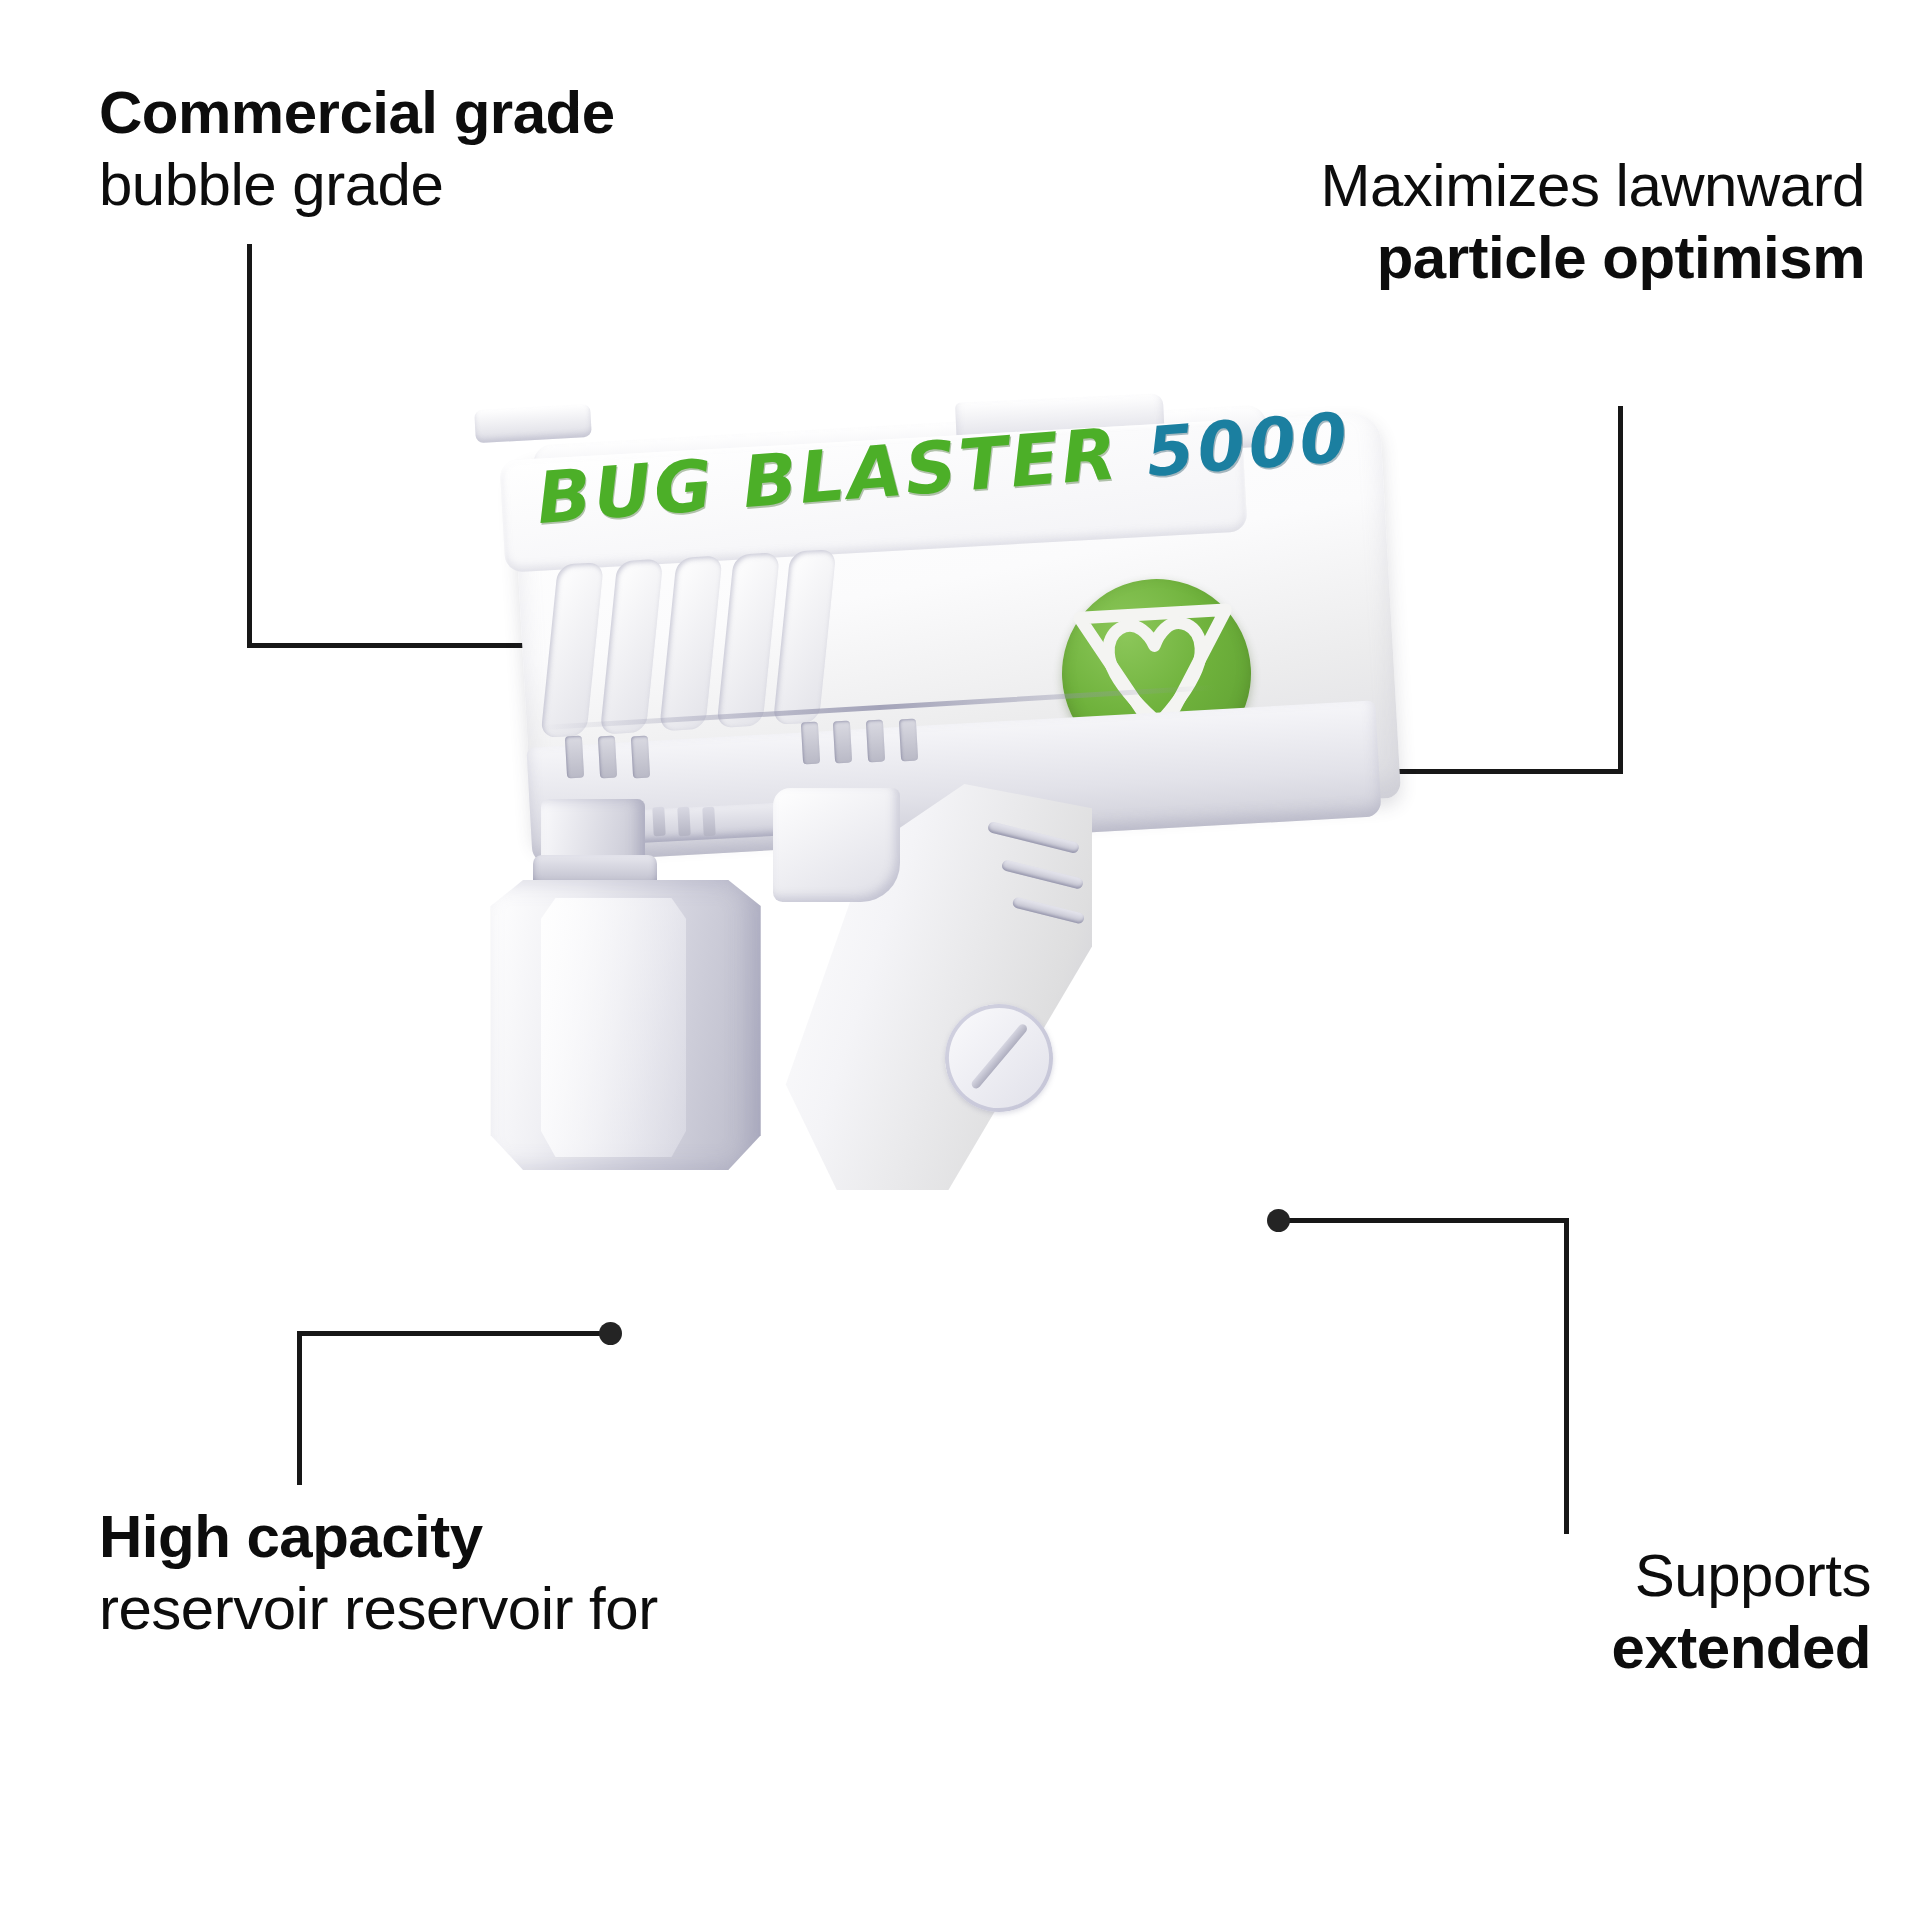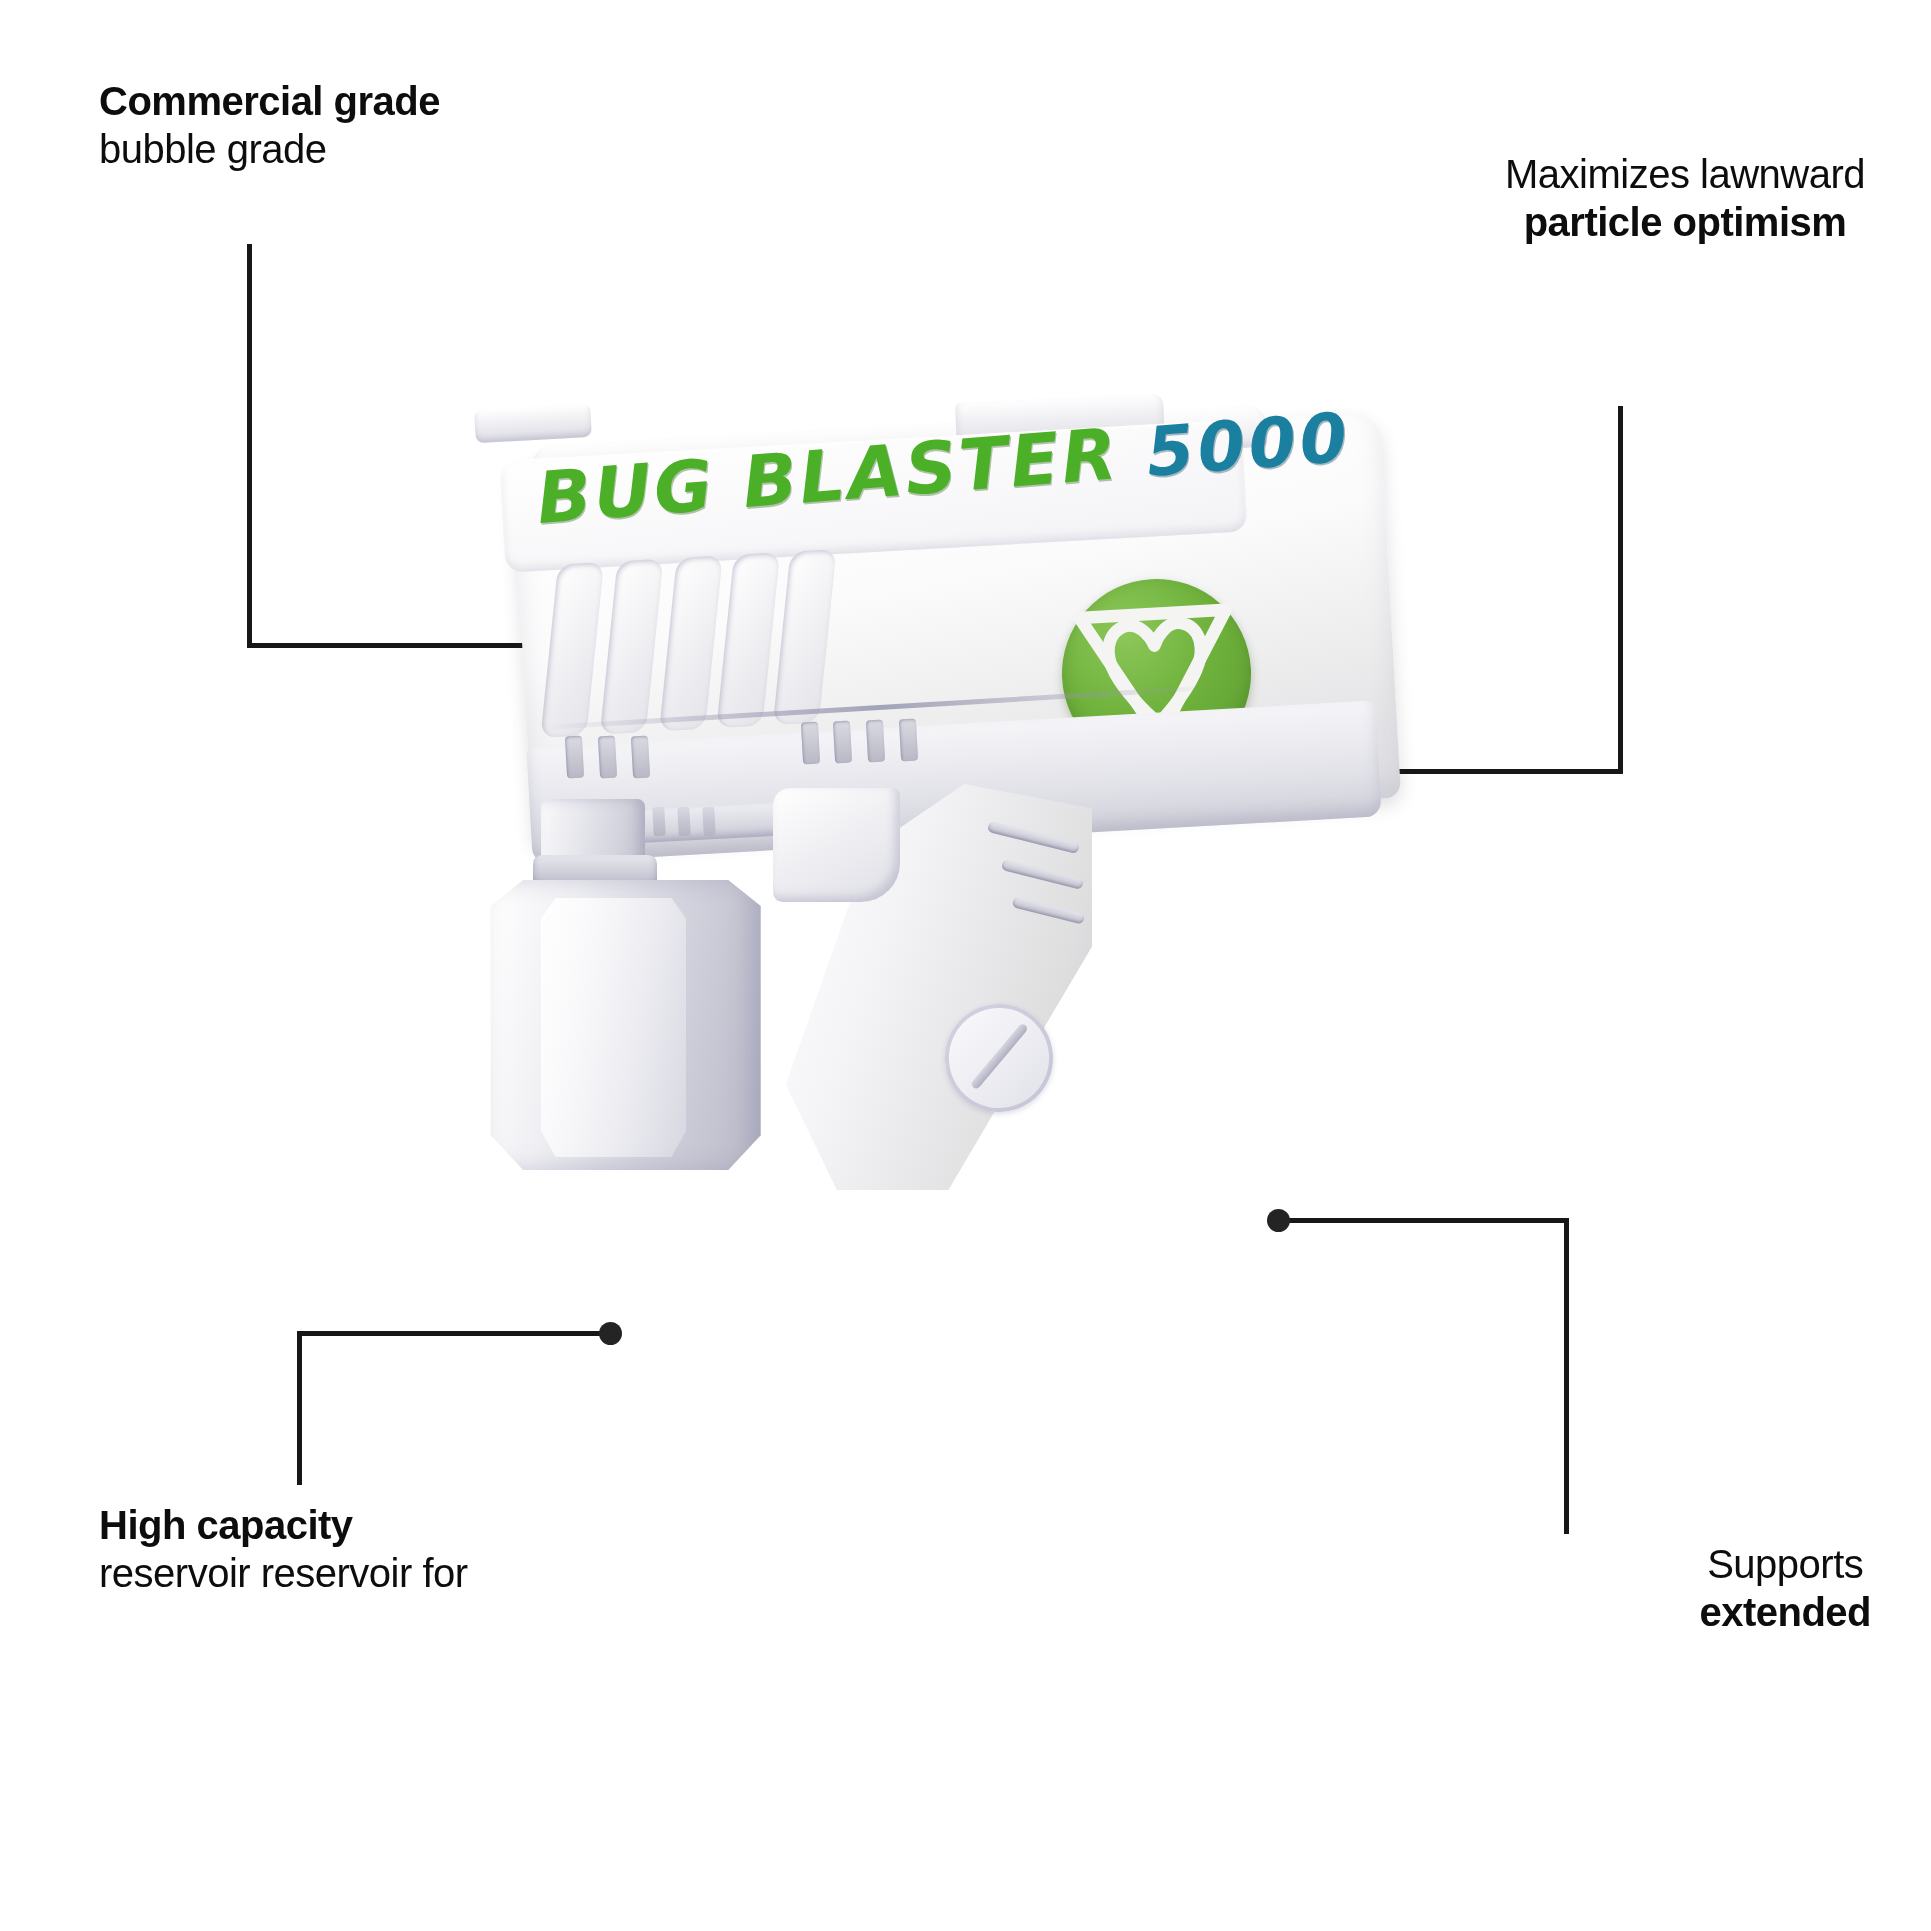--- a/index.html
+++ b/index.html
@@ -7,25 +7,25 @@
   html, body {
     width:1931px; height:1931px;
     background:#ffffff;
     font-family:"Liberation Sans", sans-serif;
     overflow:hidden;
   }
   #stage { position:relative; width:1931px; height:1931px; background:#fff; }
 
   
   .callout { position:absolute; color:#0d0d0d; line-height:1.20; letter-spacing:-0.5px; }
-  .callout .ln { display:block; white-space:nowrap; font-size:40px; font-weight:400; }
+  .callout .ln { display:block; white-space:nowrap; font-size:60px; font-weight:400; }
   .callout .ln.b { font-weight:700; }
   .callout .ln .b { font-weight:400; }
   .callout .ln .r { font-weight:400; }
-  .align-r { text-align:center; }
+  .align-r { text-align:right; }
 
   #callout-tl { left:99px; top:77px; }
   #callout-tr { right:66px;  top:150px; }
   #callout-bl { left:99px; top:1501px; }
   #callout-br { right:60px;  top:1540px; }
 
   
   .leader { position:absolute; background:#171717; }
   .lv { width:4.8px; }
   .lh { height:4.8px; }

